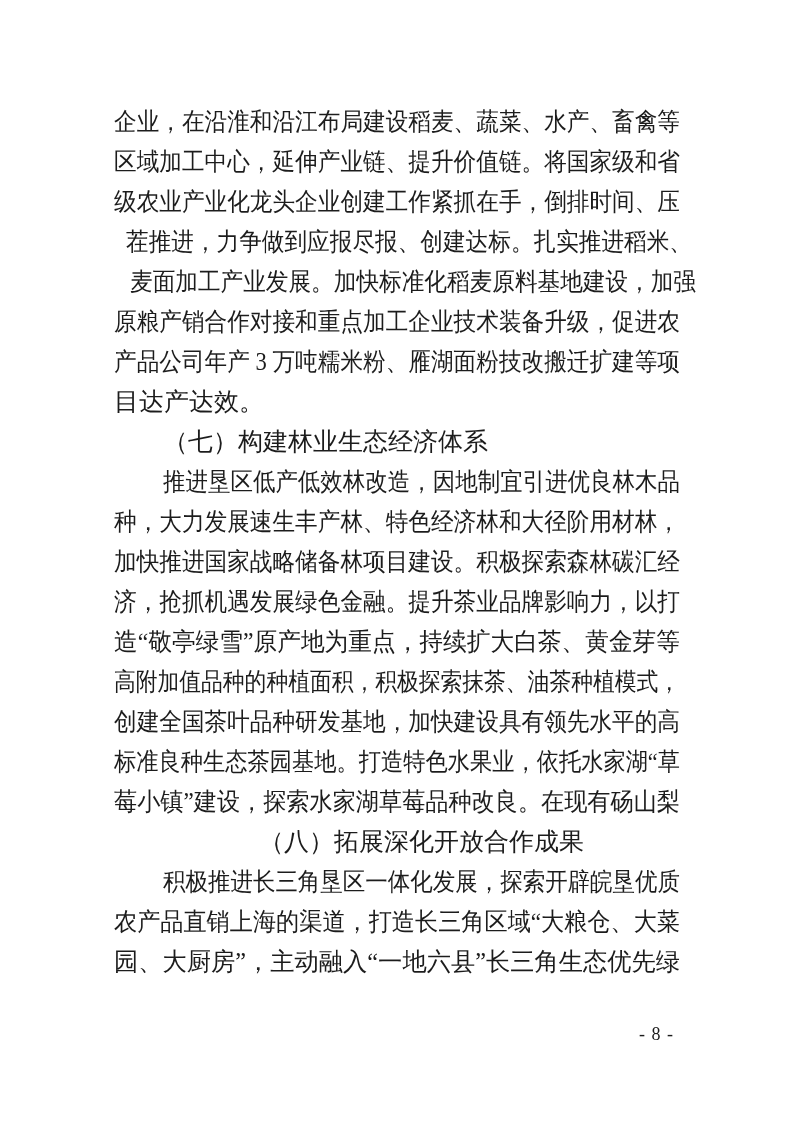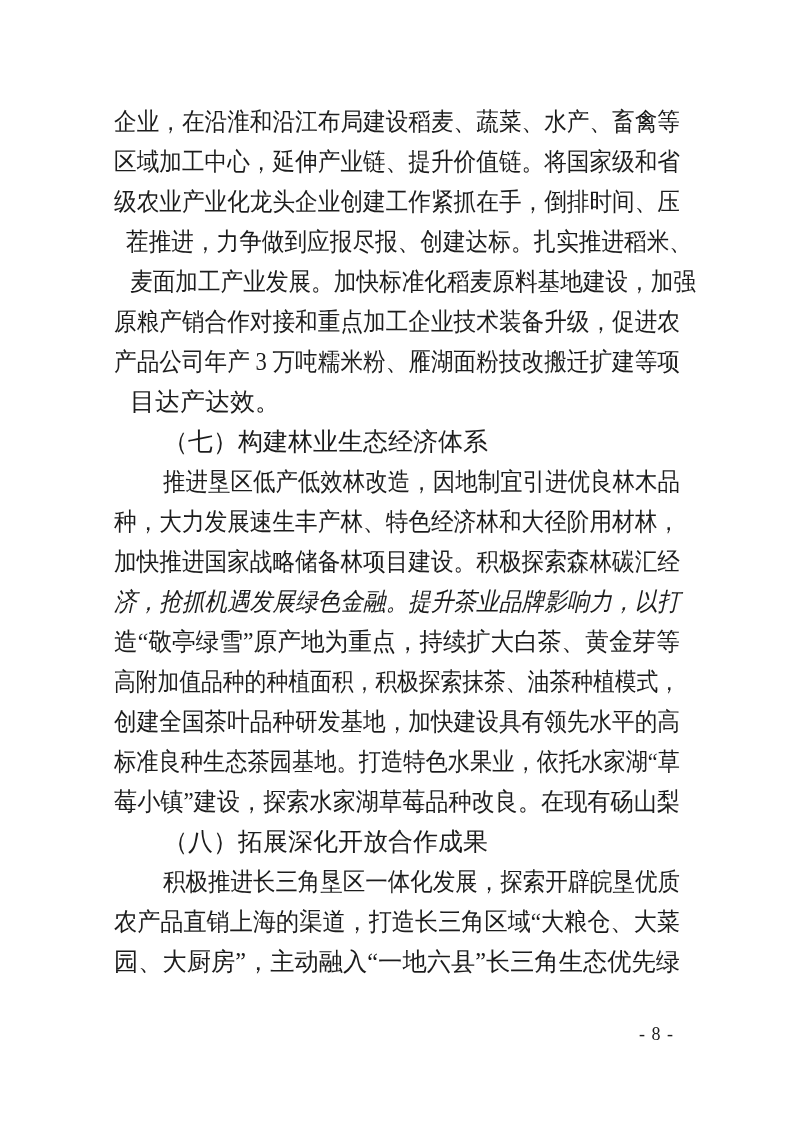--- a/index.html
+++ b/index.html
@@ -53,32 +53,32 @@
 
 <div class="page">
   <div class="text-column" id="doc-body">
       <div class="doc-line" style="margin-left: 0px;"><span style="transform: scaleX(0.9056);">企业，在沿淮和沿江布局建设稻麦、蔬菜、水产、畜禽等</span></div>
       <div class="doc-line" style="margin-left: 0px;"><span style="transform: scaleX(0.9056);">区域加工中心，延伸产业链、提升价值链。将国家级和省</span></div>
       <div class="doc-line" style="margin-left: 0px;"><span style="transform: scaleX(0.9056);">级农业产业化龙头企业创建工作紧抓在手，倒排时间、压</span></div>
       <div class="doc-line" style="margin-left: 12px;"><span style="transform: scaleX(0.9056);">茬推进，力争做到应报尽报、创建达标。扎实推进稻米、</span></div>
       <div class="doc-line" style="margin-left: 16px;"><span style="transform: scaleX(0.9056);">麦面加工产业发展。加快标准化稻麦原料基地建设，加强</span></div>
       <div class="doc-line" style="margin-left: 0px;"><span style="transform: scaleX(0.9056);">原粮产销合作对接和重点加工企业技术装备升级，促进农</span></div>
       <div class="doc-line" style="margin-left: 0px;"><span style="transform: scaleX(0.9056);">产品公司年产 3 万吨糯米粉、雁湖面粉技改搬迁扩建等项</span></div>
-      <div class="doc-line" style="margin-left: 16px;"><span>目达产达效。</span></div>
+      <div class="doc-line" style="margin-left: 0px;"><span>目达产达效。</span></div>
       <div class="doc-line" style="margin-left: 49px;"><span>（七）构建林业生态经济体系</span></div>
       <div class="doc-line" style="margin-left: 49px;"><span style="transform: scaleX(0.89913);">推进垦区低产低效林改造，因地制宜引进优良林木品</span></div>
       <div class="doc-line" style="margin-left: 0px;"><span style="transform: scaleX(0.9056);">种，大力发展速生丰产林、特色经济林和大径阶用材林，</span></div>
       <div class="doc-line" style="margin-left: 0px;"><span style="transform: scaleX(0.9056);">加快推进国家战略储备林项目建设。积极探索森林碳汇经</span></div>
-      <div class="doc-line" style="margin-left: 0px; font-style: italic;"><span style="transform: scaleX(0.9056);">济，抢抓机遇发展绿色金融。提升茶业品牌影响力，以打</span></div>
+      <div class="doc-line" style="margin-left: 0px;"><span style="transform: scaleX(0.9056);">济，抢抓机遇发展绿色金融。提升茶业品牌影响力，以打</span></div>
       <div class="doc-line" style="margin-left: 0px;"><span style="transform: scaleX(0.947751);">造“敬亭绿雪”原产地为重点，持续扩大白茶、黄金芽等</span></div>
       <div class="doc-line" style="margin-left: 0px;"><span style="transform: scaleX(0.870769);">高附加值品种的种植面积，积极探索抹茶、油茶种植模式，</span></div>
       <div class="doc-line" style="margin-left: 0px;"><span style="transform: scaleX(0.9056);">创建全国茶叶品种研发基地，加快建设具有领先水平的高</span></div>
       <div class="doc-line" style="margin-left: 0px;"><span style="transform: scaleX(0.889784);">标准良种生态茶园基地。打造特色水果业，依托水家湖“草</span></div>
       <div class="doc-line" style="margin-left: 0px;"><span style="transform: scaleX(0.926184);">莓小镇”建设，探索水家湖草莓品种改良。在现有砀山梨</span></div>
-      <div class="doc-line" style="margin-left: 49px;"><span>（八）拓展深化开放合作成果</span></div>
+      <div class="doc-line" style="margin-left: 49px; text-align: center;"><span>（八）拓展深化开放合作成果</span></div>
       <div class="doc-line" style="margin-left: 49px;"><span style="transform: scaleX(0.89913);">积极推进长三角垦区一体化发展，探索开辟皖垦优质</span></div>
       <div class="doc-line" style="margin-left: 0px;"><span style="transform: scaleX(0.926184);">农产品直销上海的渠道，打造长三角区域“大粮仓、大菜</span></div>
       <div class="doc-line" style="margin-left: 0px;"><span style="transform: scaleX(0.970346);">园、大厨房”，主动融入“一地六县”长三角生态优先绿</span></div>
     </div>
   <div class="footer">
     <span class="page-num">- 8 -</span>
   </div>
 </div>
 
 </body></html>

